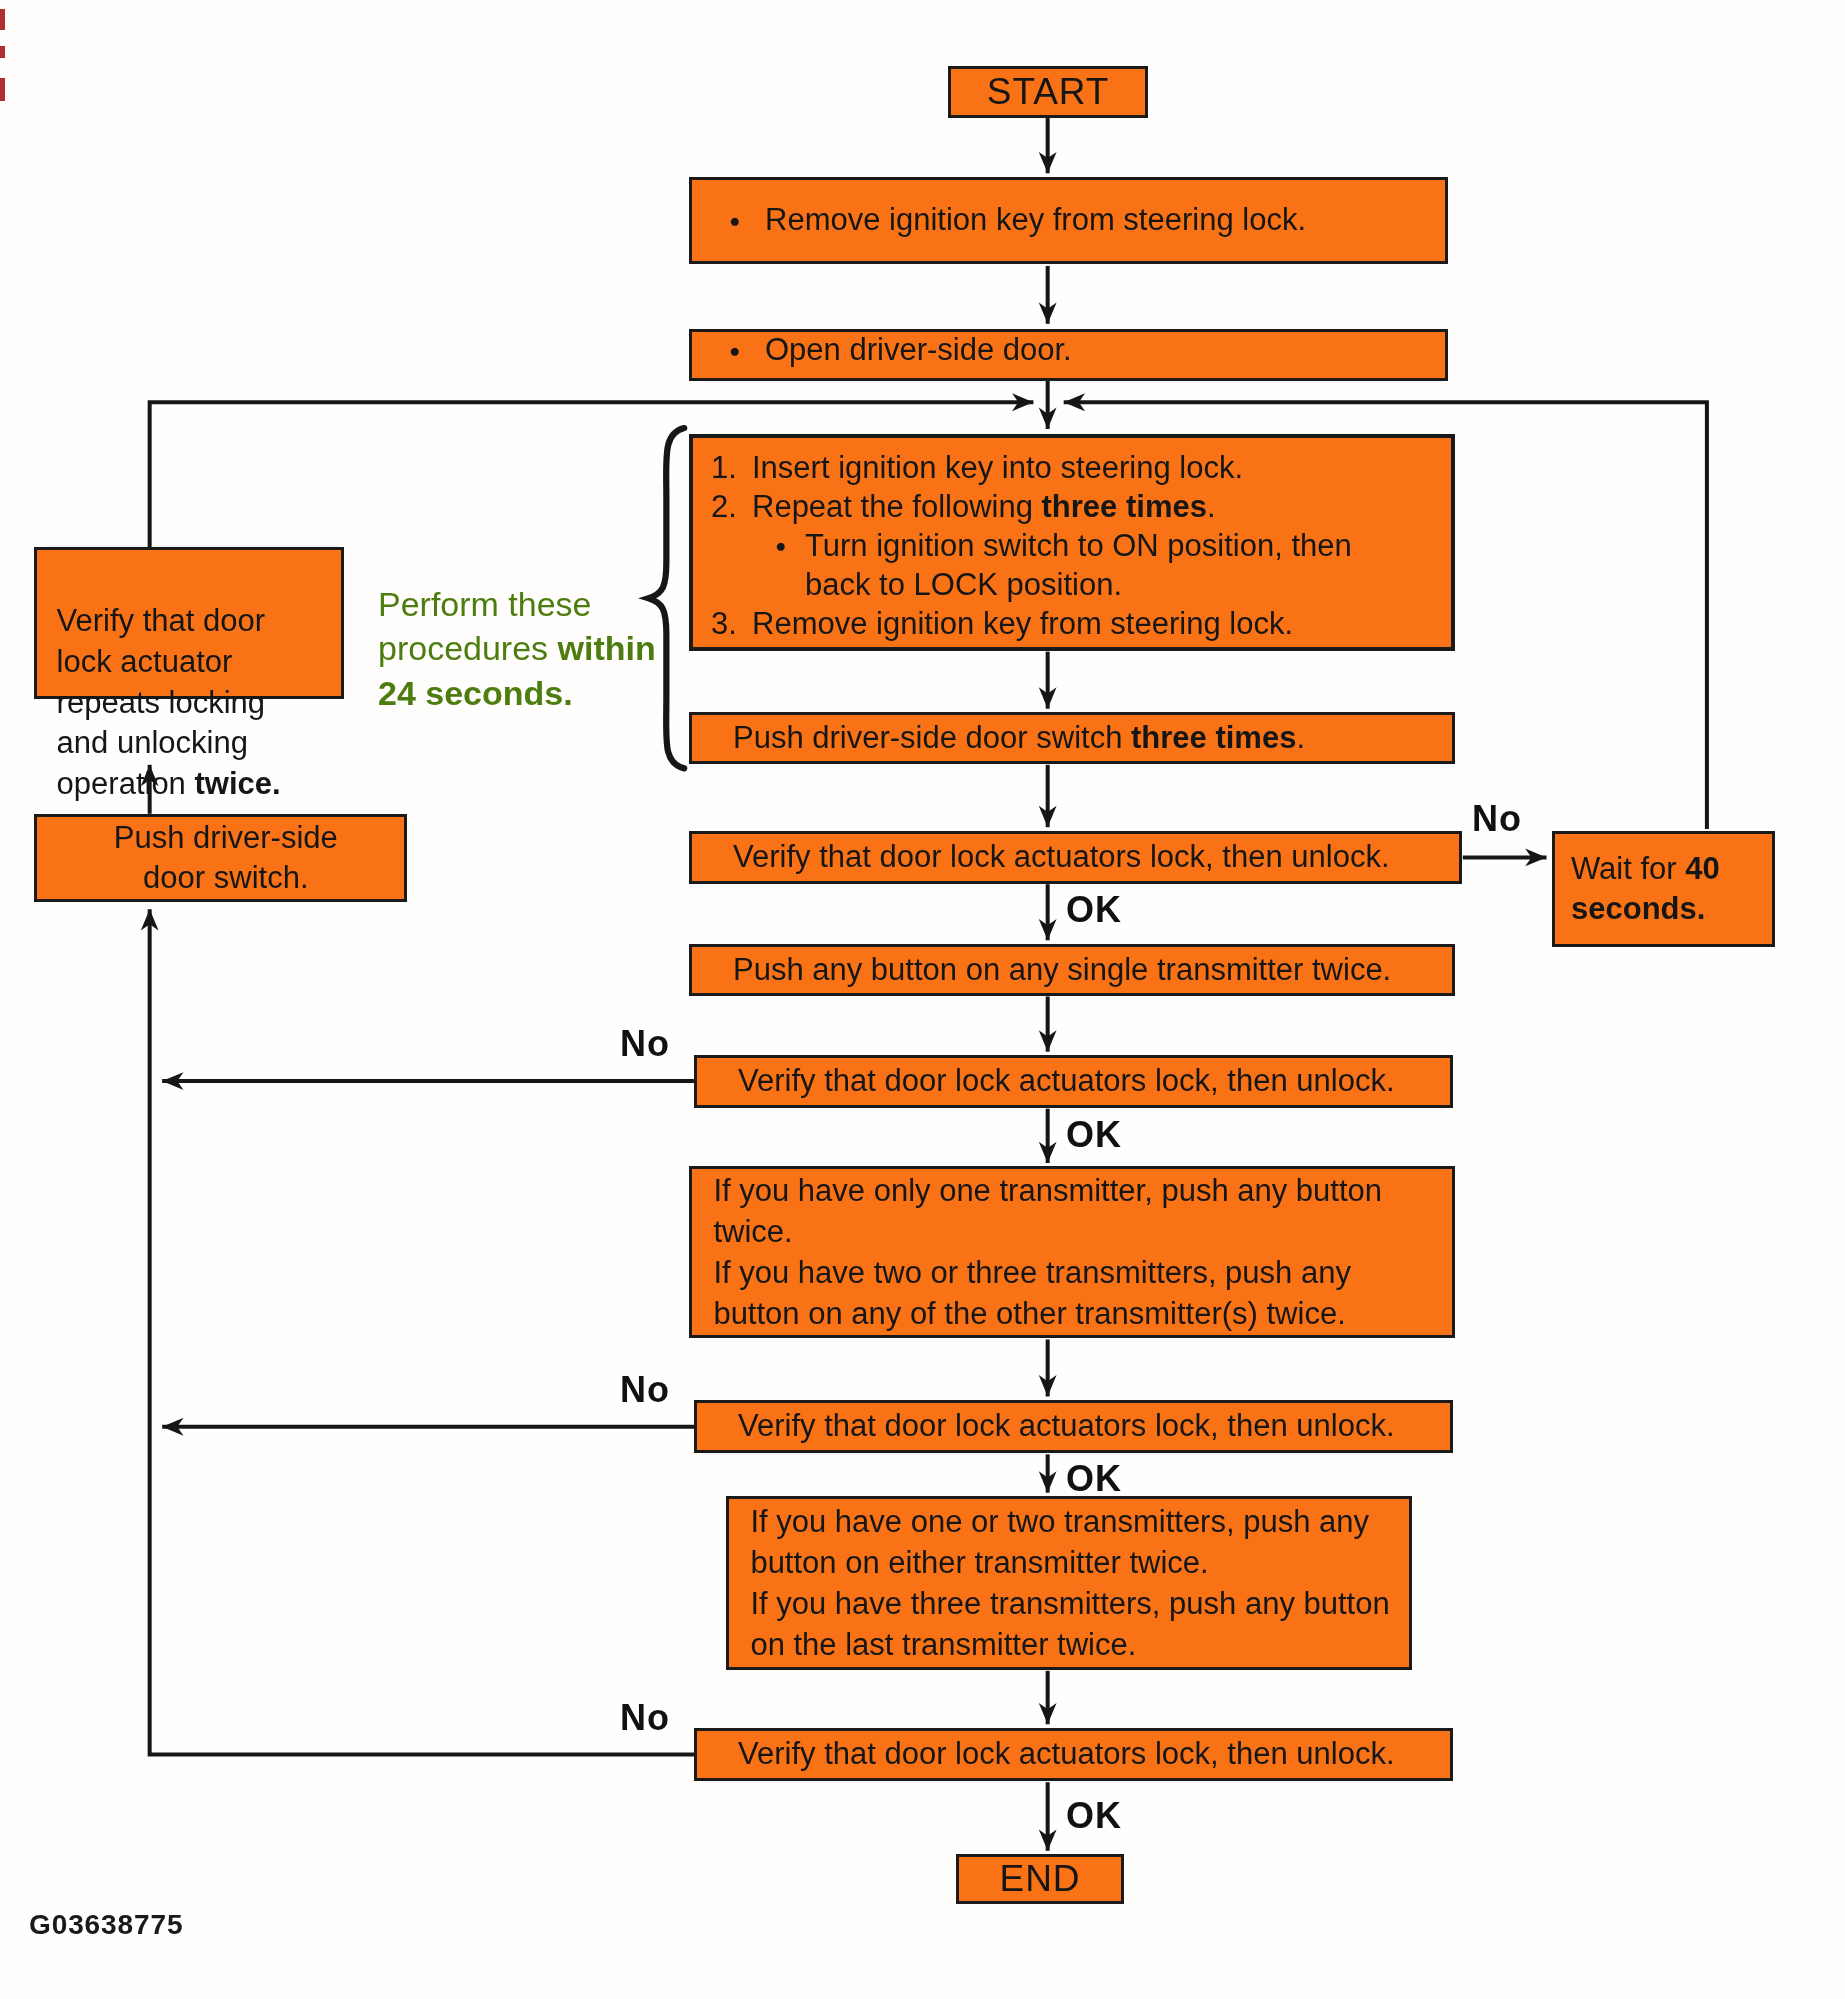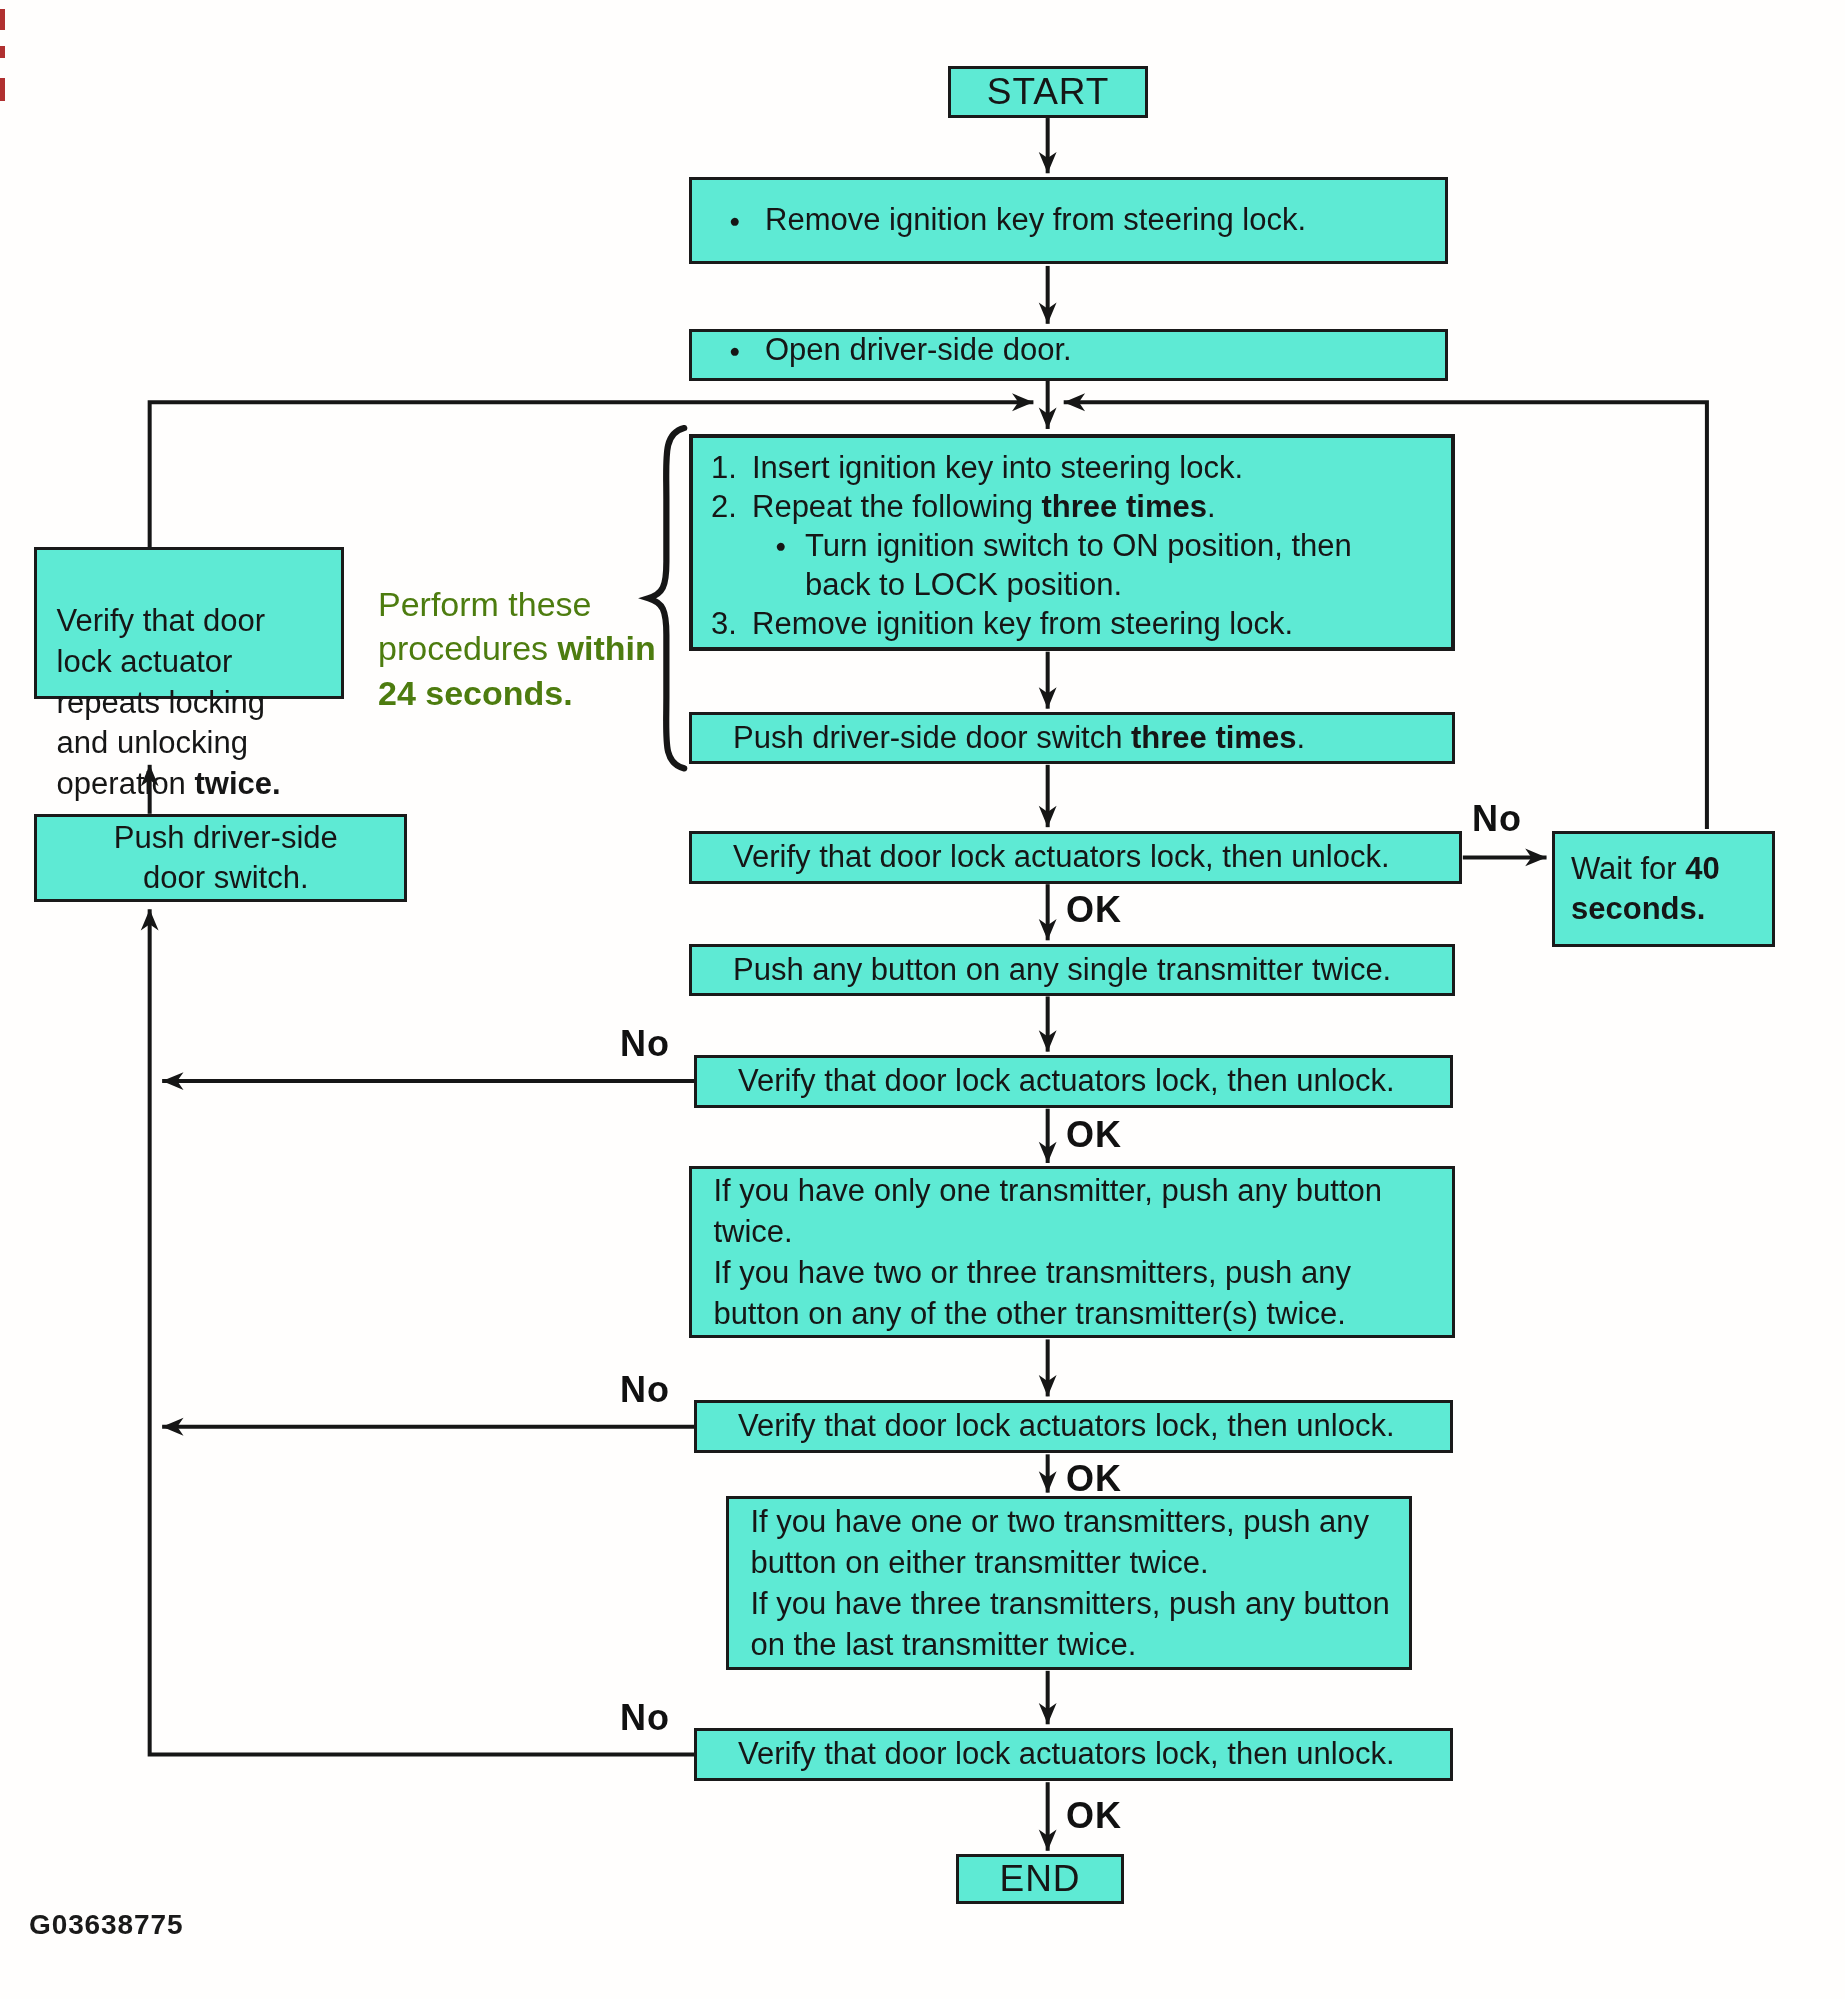--- a/index.html
+++ b/index.html
@@ -2,21 +2,21 @@
 <html style="font-size:14.3px"><head>
 <meta charset="utf-8">
 <style>
   html,body { margin:0; padding:0; background:#ffffff; }
   .canvas {
     position:relative; width:1845px; height:2000px; background:#fffefd;
     font-family:"Liberation Sans", sans-serif; color:#161616; overflow:hidden;
   }
   .arrow-layer { position:absolute; left:0; top:0; }
   .fbox {
-    position:absolute; background:#5eead4; border:3.6px solid #1a1a1a;
+    position:absolute; background:#f97316; border:3.6px solid #1a1a1a;
     box-sizing:border-box; font-size:31px; line-height:1.3; color:#161616;
   }
   .thick { border-width:4.5px; }
   .center { display:flex; align-items:center; justify-content:center; }
   .vcenter { display:flex; flex-direction:column; justify-content:center; }
   .hpad { padding-left:41px; padding-right:18px; }
   .terminal { font-size:37px; letter-spacing:0.9px; }
   .b { font-weight:bold; }
   .pre { white-space:pre-line; }
   .bullet-row { display:flex; align-items:baseline; margin:1.8px 0; }

